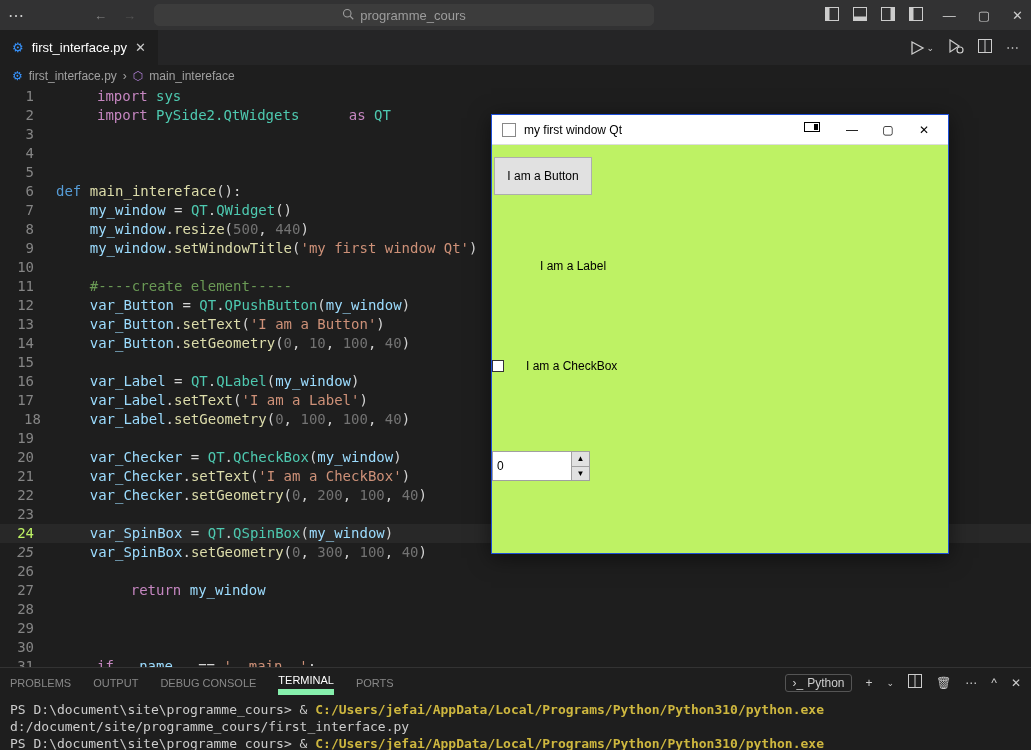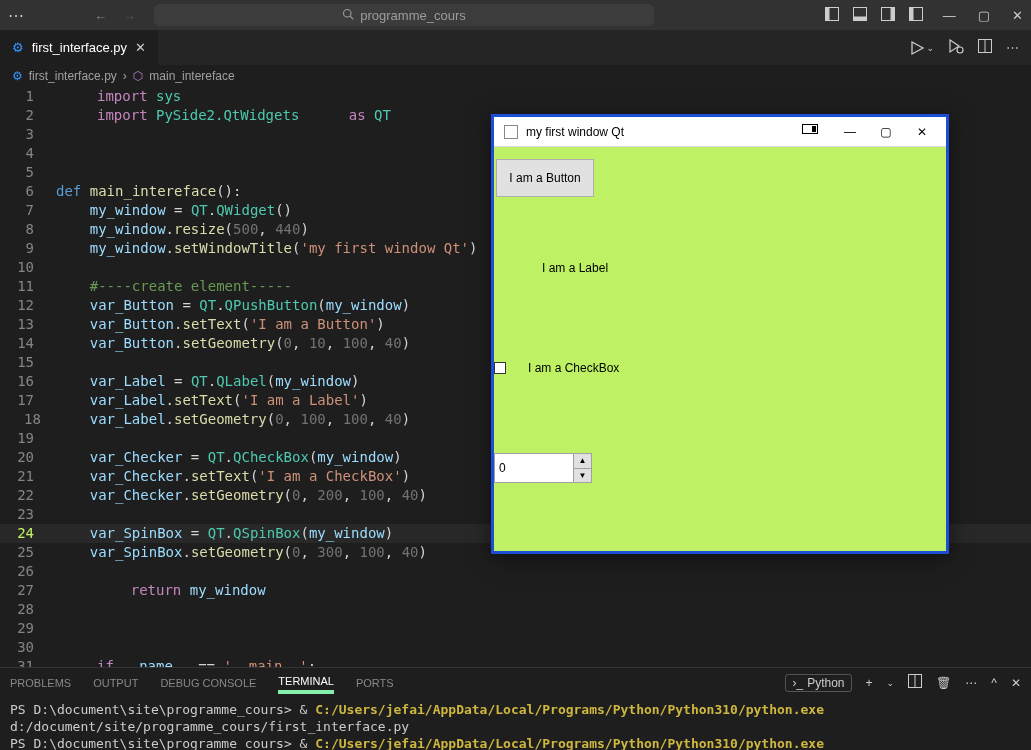--- a/index.html
+++ b/index.html
@@ -80,21 +80,21 @@
   .code .com { color: #6a9955; }
   .code .cls { color: #4ec9b0; }
   .line-highlight {
     position: absolute; left: 0; right: 0; height: 19px;
     background: #282828; border: 1px solid #282828;
   }
 
   
   .qt-window {
     position: absolute; left: 491px; top: 114px; width: 458px; height: 440px;
-    background: #f0f0f0; border: 3px solid #1d4ed8;
+    background: #f0f0f0; border: 1px solid #1d4ed8;
     box-shadow: 0 4px 20px rgba(0,0,0,0.5);
     font-family: "Segoe UI", sans-serif; font-size: 12px; color: #000;
   }
   .qt-titlebar {
     height: 30px; background: #fff; display: flex; align-items: center;
     padding: 0 10px; gap: 8px; border-bottom: 1px solid #ddd;
   }
   .qt-titlebar .qicon { width: 14px; height: 14px; border: 1px solid #888; display:inline-block;}
   .qt-titlebar .title { flex: 1; color: #000; }
   .qt-titlebar .qbtn { width: 28px; text-align: center; color: #000; }
@@ -116,21 +116,21 @@
   .qt-spinbox .arrow { flex:1; display:flex; align-items:center; justify-content:center; font-size:8px; background:#e1e1e1; border-bottom:1px solid #a0a0a0;}
   .qt-spinbox .arrow:last-child { border-bottom: none; }
 
   
   .panel-tabs {
     height: 30px; background: #1e1e1e; display: flex; align-items: center;
     padding: 0 10px; gap: 22px; font-size: 11px; color: #888;
     border-top: 1px solid #333;
   }
   .panel-tabs .ptab { cursor: default; }
-  .panel-tabs .ptab.active { color: #fff; border-bottom: 4px solid #86efac; padding-bottom: 3px; margin-top:3px;}
+  .panel-tabs .ptab.active { color: #fff; border-bottom: 6px solid #86efac; padding-bottom: 3px; margin-top:3px;}
   .panel-tabs .spacer { flex: 1; }
   .panel-tabs .panel-actions { display: flex; gap: 14px; align-items: center; color: #ccc; font-size: 12px;}
   .panel-tabs .py-badge { border: 1px solid #555; padding: 1px 6px; border-radius: 3px; display:flex; gap:4px; align-items:center;}
 
   
   .terminal {
     height: 55px; background: #1e1e1e; padding: 4px 10px;
     font-family: Consolas, monospace; font-size: 13px; line-height: 17px;
     color: #ccc; overflow: hidden;
   }
@@ -237,21 +237,21 @@
       <div style="height: 19px;">15</div>
       <div style="height: 19px;">16</div>
       <div style="height: 19px;">17</div>
       <div style="height: 19px; margin-left: 24px;">18</div>
       <div style="height: 19px;">19</div>
       <div style="height: 19px;">20</div>
       <div style="height: 19px;">21</div>
       <div style="height: 19px;">22</div>
       <div style="height: 19px;">23</div>
       <div class="active" style="height: 19px;">24</div>
-      <div style="height: 19px;">25</div>
+      <div style="height: 19px; font-style: italic;">25</div>
       <div style="height: 19px;">26</div>
       <div style="height: 19px;">27</div>
       <div style="height: 19px;">28</div>
       <div style="height: 19px;">29</div>
       <div style="height: 19px;">30</div>
       <div style="height: 19px;">31</div>
     </div>
   <div class="code" id="code"><div style="height: 19px;"><span class="kwp">import</span> <span class="mod">sys</span></div><div style="height: 19px;"><span class="kwp">import</span> <span class="mod">PySide2.QtWidgets</span> <span class="kwp">as</span> <span class="mod">QT</span></div><div style="height: 19px;">&nbsp;</div><div style="height: 19px;">&nbsp;</div><div style="height: 19px;">&nbsp;</div><div style="height: 19px;"><span class="kw">def</span> <span class="fn">main_intereface</span>():</div><div style="height: 19px;">    <span class="var">my_window</span> = <span class="mod">QT</span>.<span class="cls">QWidget</span>()</div><div style="height: 19px;">    <span class="var">my_window</span>.<span class="fn">resize</span>(<span class="num">500</span>, <span class="num">440</span>)</div><div style="height: 19px;">    <span class="var">my_window</span>.<span class="fn">setWindowTitle</span>(<span class="str">'my first window Qt'</span>)</div><div style="height: 19px;">&nbsp;</div><div style="height: 19px;">    <span class="com">#----create element-----</span></div><div style="height: 19px;">    <span class="var">var_Button</span> = <span class="mod">QT</span>.<span class="cls">QPushButton</span>(<span class="var">my_window</span>)</div><div style="height: 19px;">    <span class="var">var_Button</span>.<span class="fn">setText</span>(<span class="str">'I am a Button'</span>)</div><div style="height: 19px;">    <span class="var">var_Button</span>.<span class="fn">setGeometry</span>(<span class="num">0</span>, <span class="num">10</span>, <span class="num">100</span>, <span class="num">40</span>)</div><div style="height: 19px;">&nbsp;</div><div style="height: 19px;">    <span class="var">var_Label</span> = <span class="mod">QT</span>.<span class="cls">QLabel</span>(<span class="var">my_window</span>)</div><div style="height: 19px;">    <span class="var">var_Label</span>.<span class="fn">setText</span>(<span class="str">'I am a Label'</span>)</div><div style="height: 19px;">    <span class="var">var_Label</span>.<span class="fn">setGeometry</span>(<span class="num">0</span>, <span class="num">100</span>, <span class="num">100</span>, <span class="num">40</span>)</div><div style="height: 19px;">&nbsp;</div><div style="height: 19px;">    <span class="var">var_Checker</span> = <span class="mod">QT</span>.<span class="cls">QCheckBox</span>(<span class="var">my_window</span>)</div><div style="height: 19px;">    <span class="var">var_Checker</span>.<span class="fn">setText</span>(<span class="str">'I am a CheckBox'</span>)</div><div style="height: 19px;">    <span class="var">var_Checker</span>.<span class="fn">setGeometry</span>(<span class="num">0</span>, <span class="num">200</span>, <span class="num">100</span>, <span class="num">40</span>)</div><div style="height: 19px;">&nbsp;</div><div style="height: 19px;">    <span class="var">var_SpinBox</span> = <span class="mod">QT</span>.<span class="cls">QSpinBox</span>(<span class="var">my_window</span>)</div><div style="height: 19px;">    <span class="var">var_SpinBox</span>.<span class="fn">setGeometry</span>(<span class="num">0</span>, <span class="num">300</span>, <span class="num">100</span>, <span class="num">40</span>)</div><div style="height: 19px;">&nbsp;</div><div style="height: 19px;">    <span class="kwp">return</span> <span class="var">my_window</span></div><div style="height: 19px;">&nbsp;</div><div style="height: 19px;">&nbsp;</div><div style="height: 19px;">&nbsp;</div><div style="height: 19px;"><span class="kwp">if</span> <span class="var">__name__</span> == <span class="str">'__main__'</span>:</div></div>
 </div>
 

